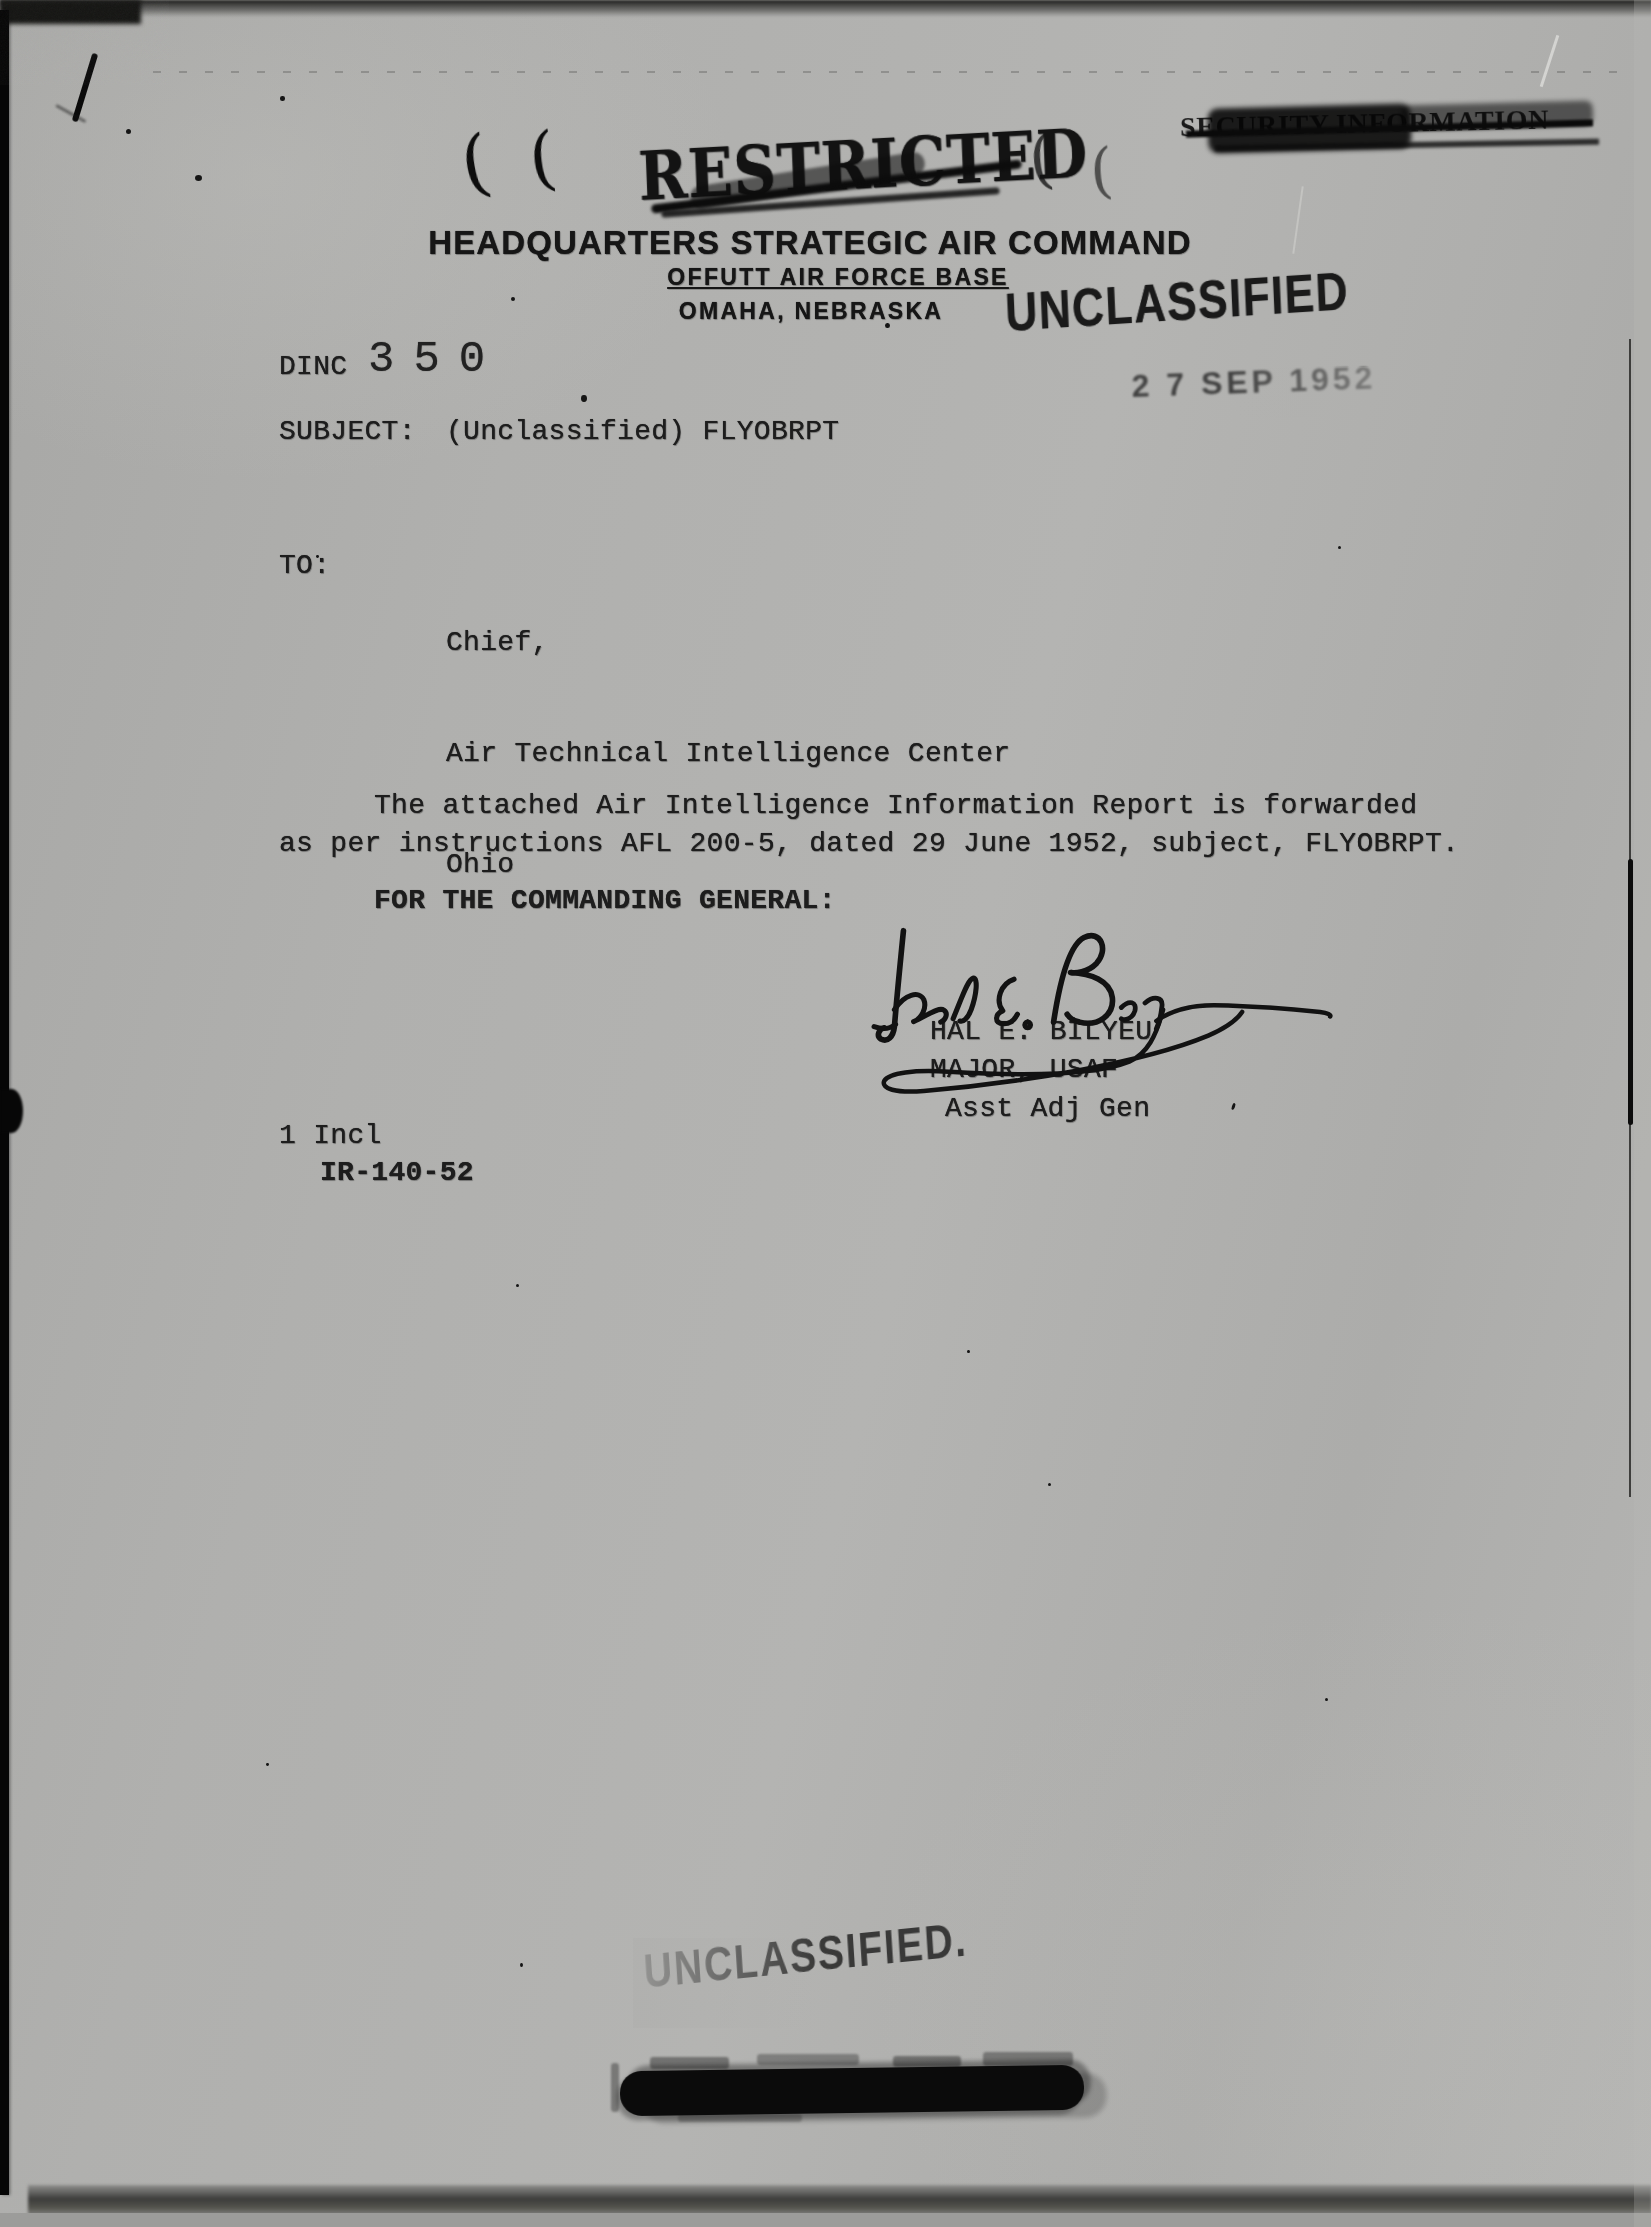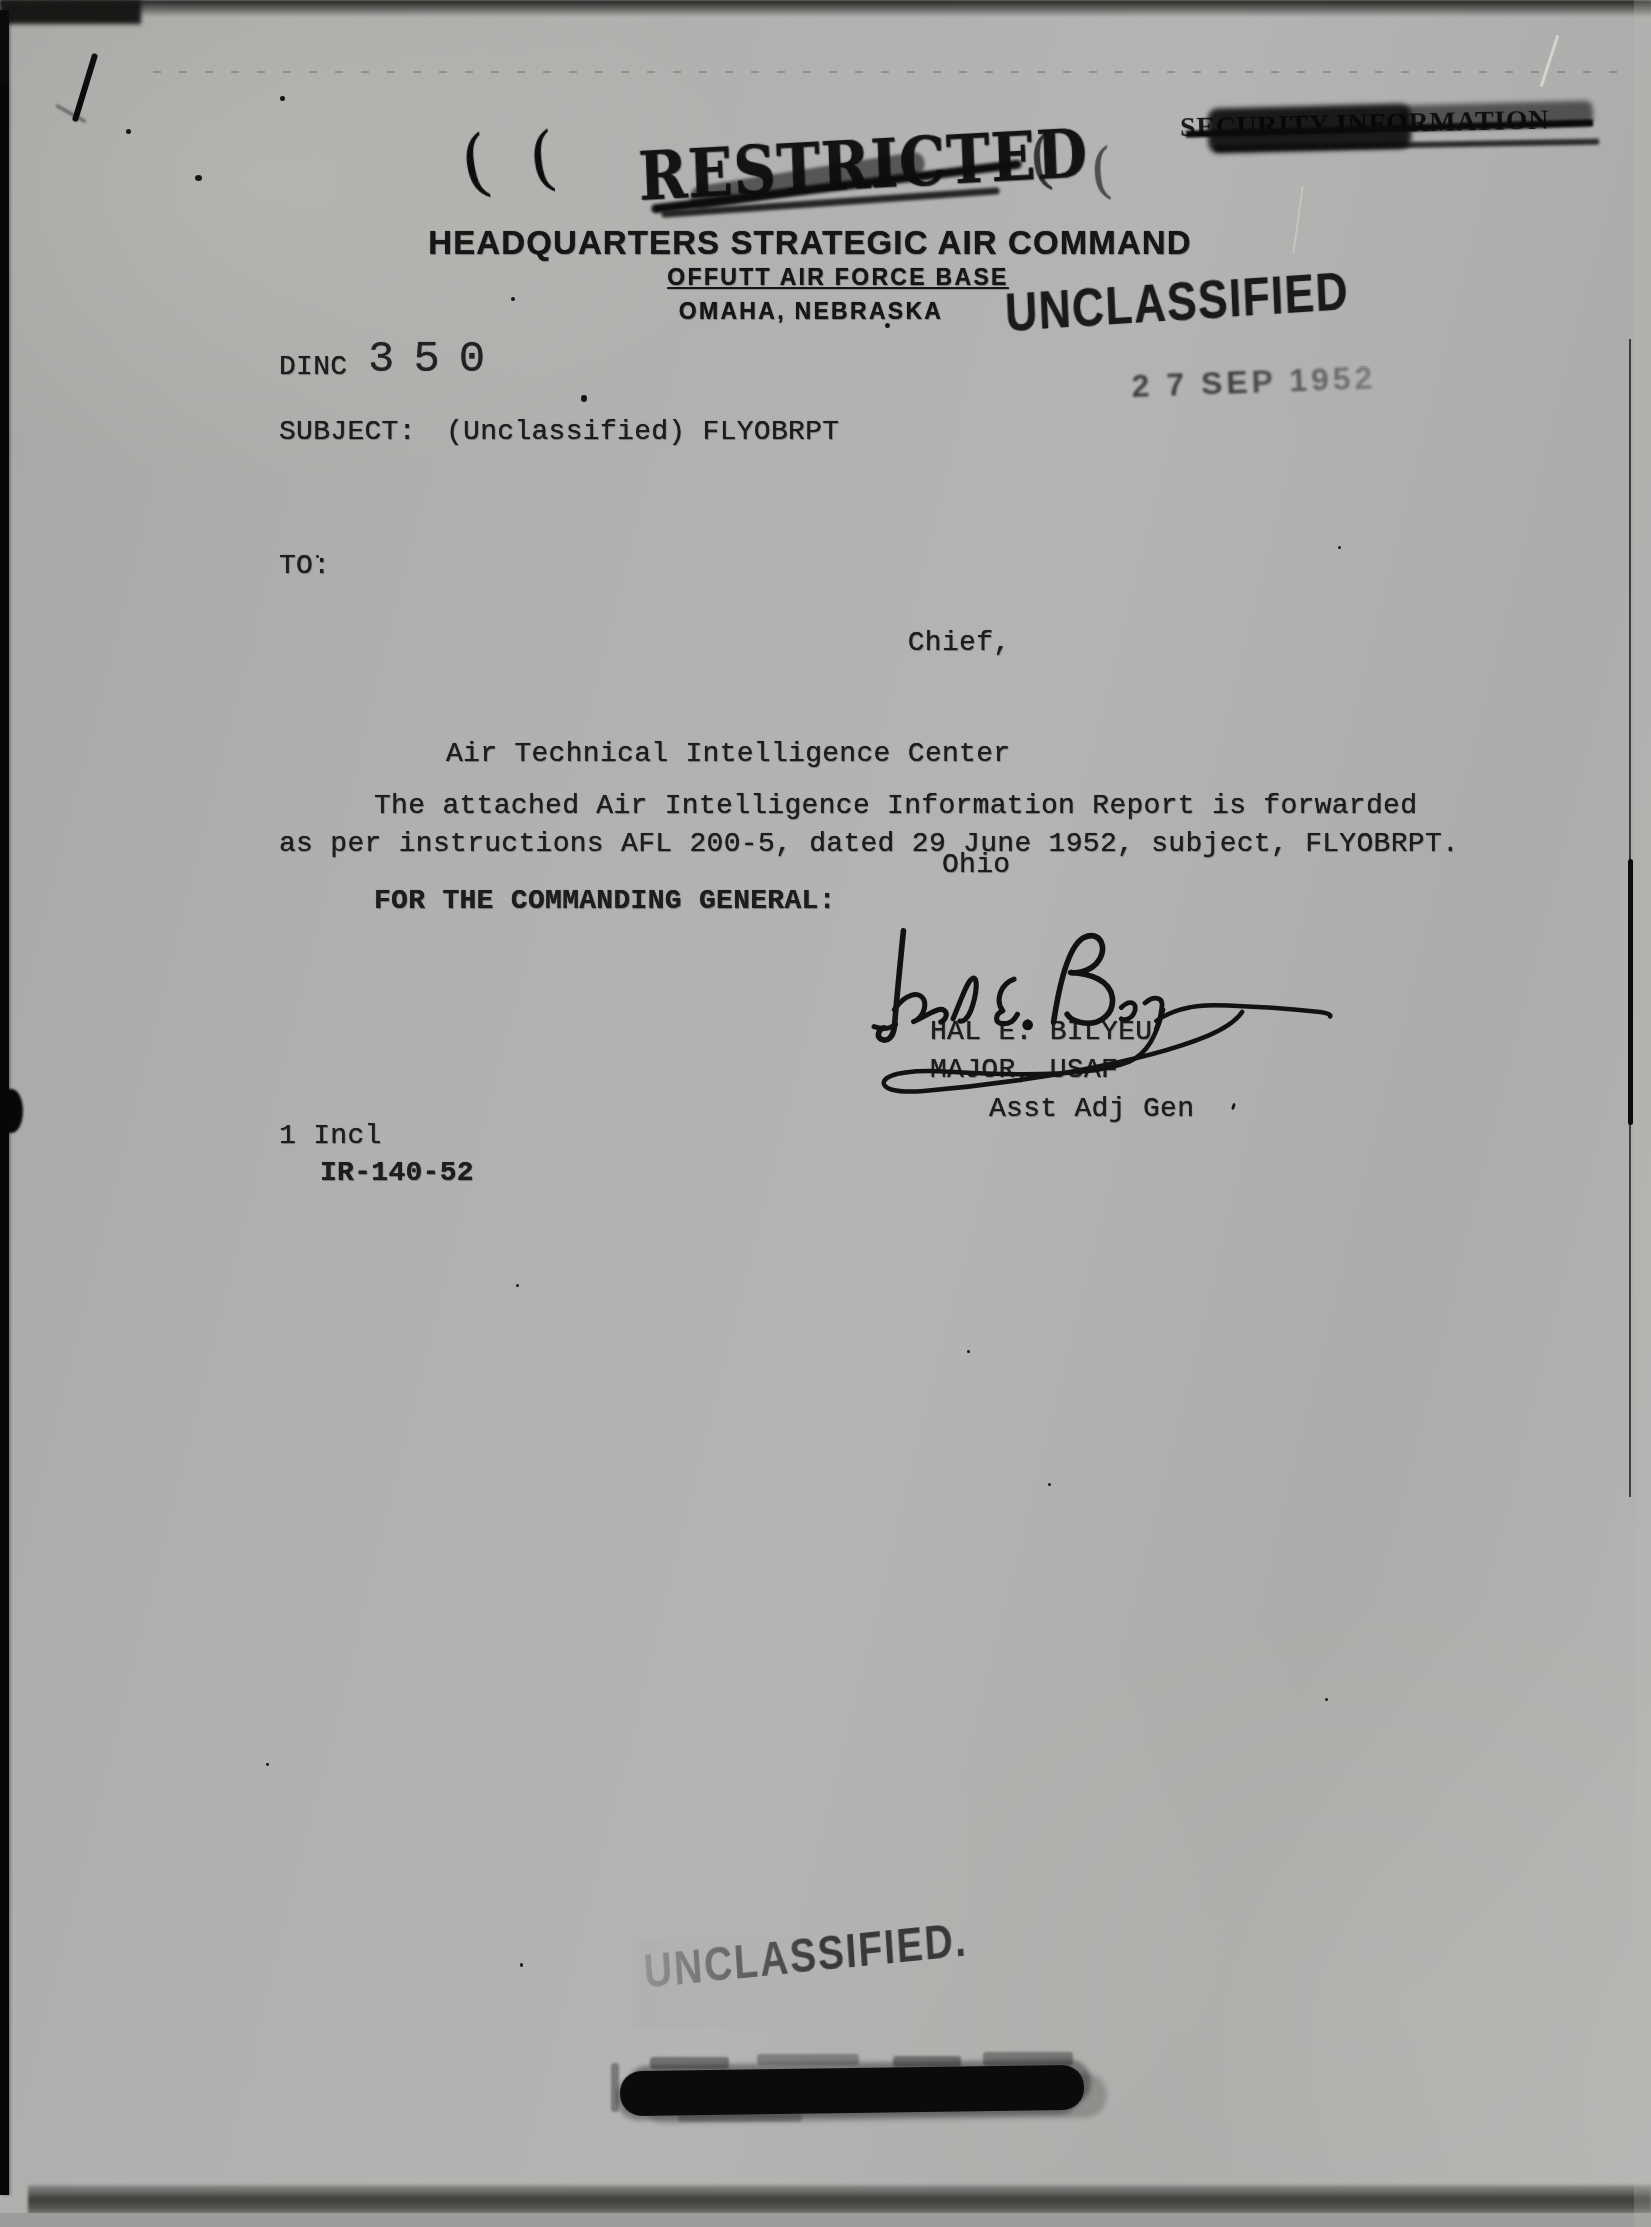--- a/index.html
+++ b/index.html
@@ -29,21 +29,21 @@
   
   .pen-stroke{position:absolute;left:82px;top:52px;width:5.6px;height:71px;background:#0a0a0a;
     border-radius:3.4px;transform:rotate(17deg);filter:blur(0.6px);}
   .pen-stroke:after{content:"";position:absolute;left:-20.3px;top:63px;width:34px;height:3.4px;background:rgba(20,20,20,.5);
     transform:rotate(12deg);border-radius:2.3px;filter:blur(0.8px);}
   .paren{position:absolute;font-family:"DejaVu Serif",serif;color:#0d0d0d;font-weight:400;filter:blur(0.3px);}
   .speck{position:absolute;background:#151515;border-radius:50%;}
   
   .t{position:absolute;font-family:Liberation Mono, monospace;font-size:28px;color:#1d1d1d;white-space:pre;
      letter-spacing:0.3px;text-shadow:0 0 0.7px rgba(28,28,28,.9),0.7px 0.7px 0.7px rgba(28,28,28,.35);filter:blur(0.2px);}
-  .t.lines{line-height:37px;text-align:right;}
+  .t.lines{line-height:37px;}
   
   .head{position:absolute;transform:translateX(-50%);font-weight:bold;color:#161616;white-space:pre;
     text-shadow:0 0 0.9px rgba(20,20,20,.85),0.8px 0.8px 0.8px rgba(25,25,25,.3);filter:blur(0.3px);}
   .head1{font-size:33px;letter-spacing:1.1px;}
   .head2{font-size:23px;letter-spacing:2.3px;}
   
   .stamp{position:absolute;font-weight:bold;color:#191919;white-space:pre;}
   .sec-info{left:1180px;top:107px;width:407px;font-family:"Liberation Serif",serif;font-size:28px;letter-spacing:0.6px;
     transform:rotate(-1.2deg);filter:blur(0.5px);}
   .sec-blot1{position:absolute;left:1208px;top:106px;width:203px;height:45px;background:rgba(5,5,5,.88);
@@ -164,21 +164,21 @@
     <path stroke-width="9" d="M320,202 a5,5 0 1 0 .2,0"></path>
     <path stroke-width="10" d="M366,202 C376,136 392,66 420,52 C450,38 464,74 442,98 C426,114 404,116 396,114 C432,116 466,128 470,158 C474,190 444,210 412,202 C402,200 394,194 390,188"></path>
     <path stroke-width="8.5" d="M486,176 C500,162 514,166 510,182 C506,196 492,200 486,196"></path>
     <path stroke-width="8.5" d="M528,168 C544,154 560,158 558,174 C556,192 552,206 548,214"></path>
     <path stroke-width="8" d="M548,200 C576,180 610,172 650,172 C710,173 780,178 838,184 C852,186 858,189 856,192"></path>
     <path stroke-width="8" d="M560,180 C548,226 532,258 500,272 C430,300 280,296 180,290 C120,286 74,292 66,306 C60,320 86,328 136,324 C300,310 520,276 640,226 C672,212 692,196 700,184"></path>
   </svg>
 
   <div class="t" style="left:930px;top:1016px;">HAL E. BILYEU</div>
   <div class="t" style="left:930px;top:1054px;">MAJOR, USAF</div>
-  <div class="t" style="left:945px;top:1093px;margin-left:44px;">Asst Adj Gen</div>
+  <div class="t" style="left:945px;top:1093px;">Asst Adj Gen</div>
 
   <div class="t" style="left:279px;top:1120px;">1 Incl</div>
   <div class="t" style="left:320px;top:1157px;font-weight:bold;">IR-140-52</div>
 
   <div class="stamp unclass-bot">UNCLASSIFIED.</div>
   <div class="fade" style="left:633px;top:1938px;width:186px;height:90px;background:linear-gradient(90deg,rgba(176,176,174,.8),rgba(176,176,174,.25) 70%,transparent);"></div>
 
   <div class="redact-trace" style="left:650px;top:2057px;width:79px;height:12.4px;"></div>
   <div class="redact-trace" style="left:757px;top:2054px;width:102px;height:11.3px;opacity:.8;"></div>
   <div class="redact-trace" style="left:893px;top:2056px;width:68px;height:11.3px;"></div>

